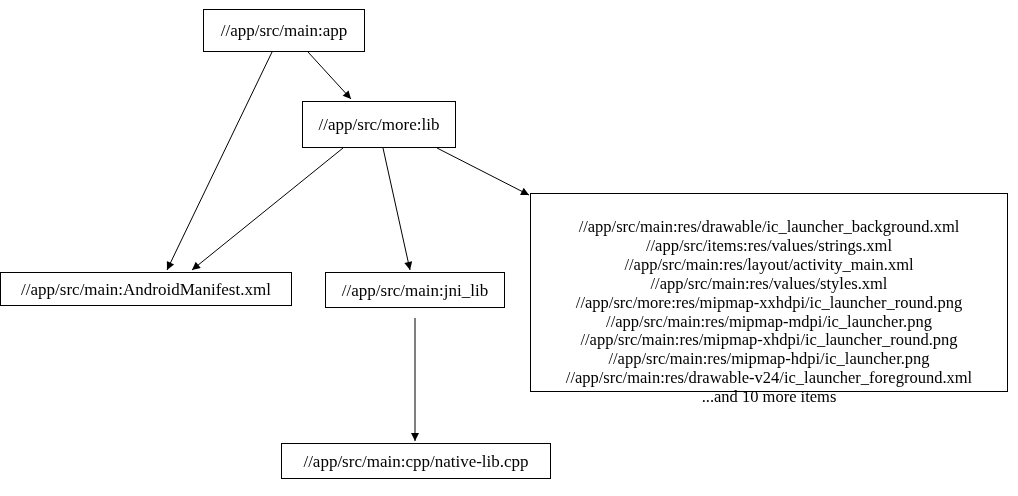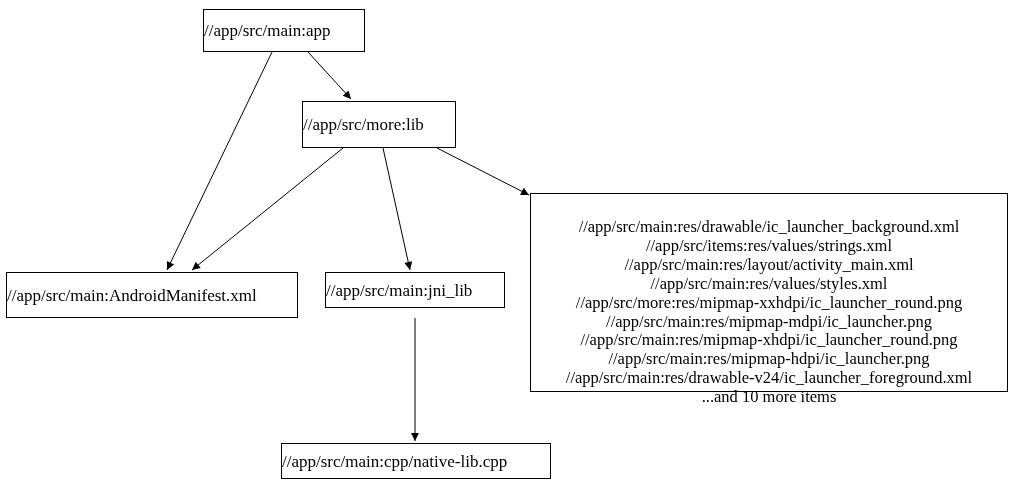--- a/index.html
+++ b/index.html
@@ -23,38 +23,39 @@
     width: 1018px;
     height: 496px;
   }
   .node {
     position: absolute;
     box-sizing: border-box;
     border: 1px solid #000000;
     background: #ffffff;
     display: flex;
     align-items: center;
+    justify-content: center;
     font-size: 17px;
     white-space: nowrap;
     line-height: 1;
   }
   .node-multi {
     position: absolute;
     box-sizing: border-box;
     border: 1px solid #000000;
     background: #ffffff;
     text-align: center;
     font-size: 16.5px;
     line-height: 18.9px;
     padding-top: 24px;
     white-space: nowrap;
   }
   .node-app        { left: 203px; top: 9px;   width: 162px; height: 43px; }
   .node-lib        { left: 302px; top: 101px; width: 154px; height: 47px; }
-  .node-manifest   { left: 6px;   top: 272px; width: 292px; height: 46px; }
+  .node-manifest   { left: 0;   top: 272px; width: 292px; height: 34px; }
   .node-jni        { left: 325px; top: 272px; width: 180px; height: 36px; }
   .node-resources  { left: 530px; top: 193px; width: 478px; height: 199px; }
   .node-native     { left: 281px; top: 443px; width: 270px; height: 36px; }
 </style>
 </head>
 <body>
 
 <div class="canvas">
 
   <svg class="edge-layer" width="1018" height="496" viewBox="0 0 1018 496" xmlns="http://www.w3.org/2000/svg">

